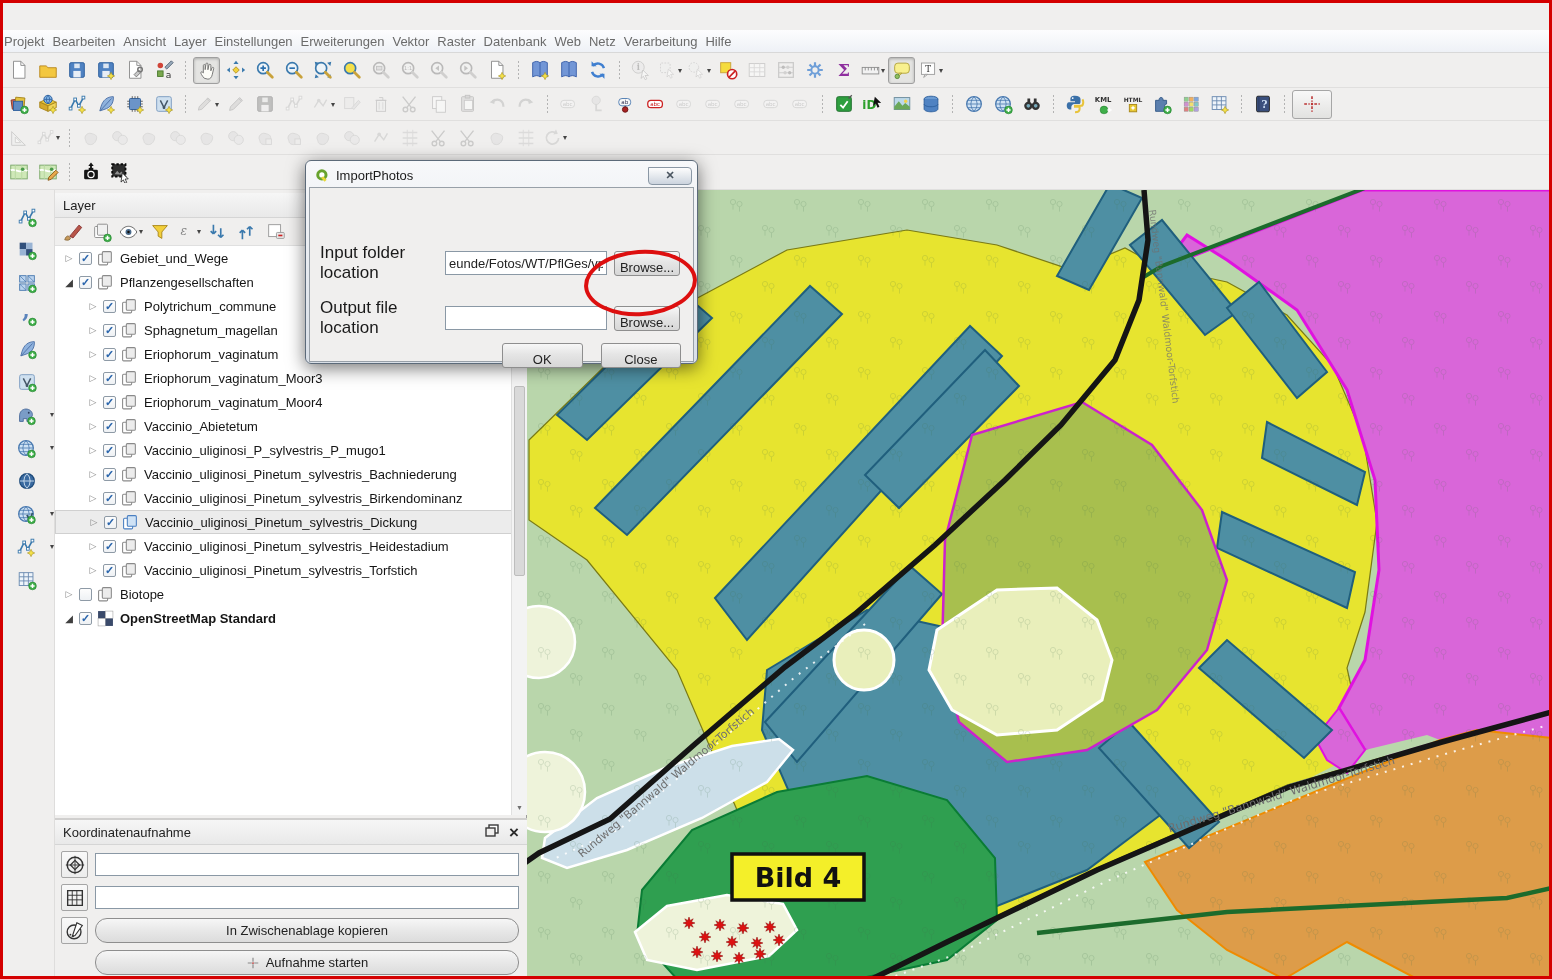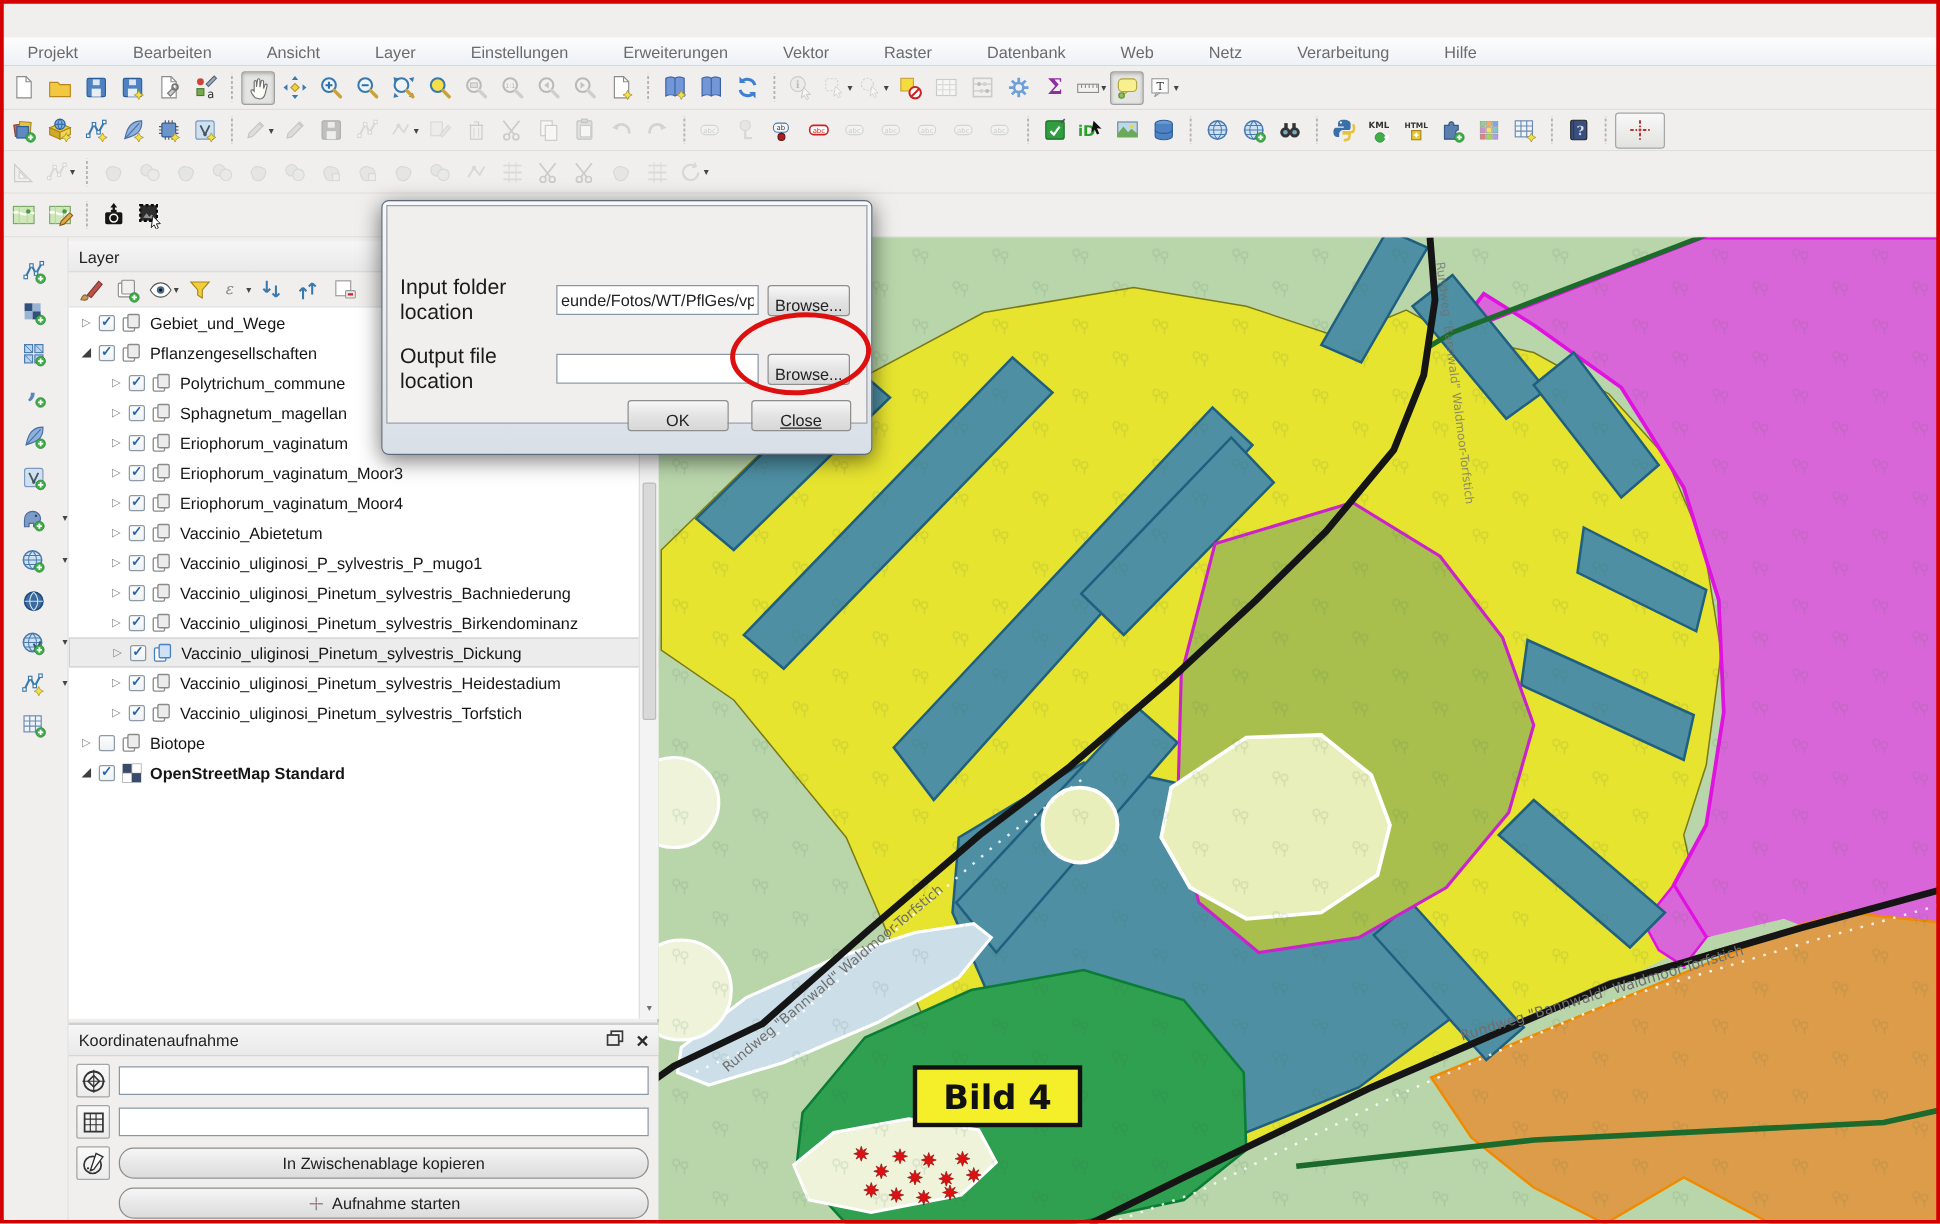--- a/index.html
+++ b/index.html
@@ -8,21 +8,21 @@
   #redframe { position:absolute; inset:0; border:3px solid #d40000; z-index:99; pointer-events:none; }
 
   
   #titlebar { position:absolute; left:0; top:0; width:1552px; height:30px;
     background:linear-gradient(90deg,#2e3f63 0%,#3d4e72 30%,#45486a 44%,#5a3c47 50%,#7c4038 58%,#6e3a35 66%,#9a5f46 74%,#c08a66 82%,#b87a55 92%,#8a5242 100%);
     display:flex; align-items:center; color:#fff; font-size:14px; text-shadow:0 1px 3px rgba(0,0,0,.9); }
   #titlebar .qlogo { margin:0 8px 0 10px; }
   
   #menubar { position:absolute; left:0; top:30px; width:1552px; height:23px;
     background:linear-gradient(#fdfdfe,#eef1f6); border-bottom:1px solid #d8d8d8; display:flex; align-items:center; }
-  #menubar span { padding:0 22px; font-size:13px; color:#6b6b6b; }
+  #menubar span { padding:0 4px; font-size:13px; color:#6b6b6b; }
 
   
   .tbar { position:absolute; left:0; width:1552px; background:#f0efee; border-bottom:1px solid #e0dfde; display:flex; align-items:center; padding-left:4px; }
   #tb1 { top:53px; height:35px; } #tb2 { top:88px; height:33px; } #tb3 { top:121px; height:34px; } #tb4 { top:155px; height:35px; }
   .tbtn { display:inline-flex; align-items:center; justify-content:center; width:27px; height:27px; border:1px solid transparent; border-radius:3px; margin:0 1px; }
   .tbtn.act { background:#e4e4e2; border-color:#9f9f9f; box-shadow:inset 0 1px 3px rgba(0,0,0,.25); }
   .tbtn.dis svg { filter:grayscale(1) opacity(.42); }
   .tbtn.wide { width:40px; height:29px; background:linear-gradient(#f8f8f8,#e2e2e0); border:1px solid #a6a6a6; }
   .ddar { font-size:8px; color:#444; margin-left:0px; }
   .tsep { width:8px; height:22px; margin:0 3px; background-image:radial-gradient(#b3b3b3 34%,transparent 36%); background-size:3px 4px; background-repeat:repeat-y; background-position:center; }
@@ -1322,40 +1322,52 @@
           <use href="#rstar" x="252" y="750"></use>
           <use href="#rstar" x="170" y="762"></use>
         <use href="#rstar" x="190" y="766"></use>
           <use href="#rstar" x="212" y="768"></use>
           <use href="#rstar" x="233" y="764"></use>
       </g>
     </svg>
   </div>
 
   <div id="dialog">
+    <div id="dlg-title">
+      <span style="margin-right:6px;display:flex;">
+        <svg width="15" height="15" viewBox="0 0 24 24">
+            <circle cx="11" cy="11" r="9" fill="#68a32e"></circle>
+            <circle cx="11" cy="11" r="4.2" fill="#fff"></circle>
+            <rect x="13" y="13" width="8" height="4.5" transform="rotate(45 13 13)" fill="#e8d838"></rect>
+          </svg>
+      </span>
+      <span>ImportPhotos</span>
+      <span class="sp"></span>
+      <span id="dlg-close">✕</span>
+    </div>
     <div id="dlg-body">
       <div class="drow" style="top:55px;">
         <span class="dlab">Input folder location</span>
         <input class="dinput" value="eunde/Fotos/WT/PflGes/vpd" style="">
         <div class="dbtn browse">
             <span>Browse...</span>
           </div>
       </div>
       <div class="drow" style="top:110px;">
         <span class="dlab">Output file location</span>
         <input class="dinput" style="">
         <div class="dbtn browse">
             <span>Browse...</span>
           </div>
       </div>
       <div class="drow" style="top:155px; left:192px; right:12px; gap:18px;">
         <div class="dbtn" style="width:84px;">
             <span>OK</span>
           </div>
-        <div class="dbtn" style="width:84px;text-decoration:underline;">
+        <div class="dbtn" style="width:84px;">
             <span>Close</span>
           </div>
       </div>
     </div>
   </div>
 
   <div id="redcircle"></div>
   <div id="redframe"></div>
 </div>
 

